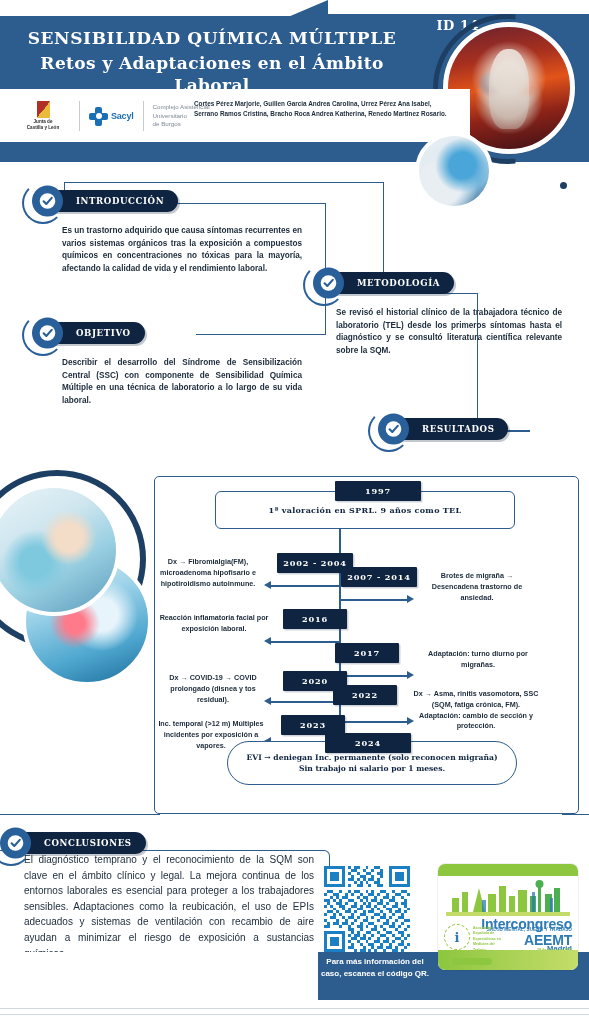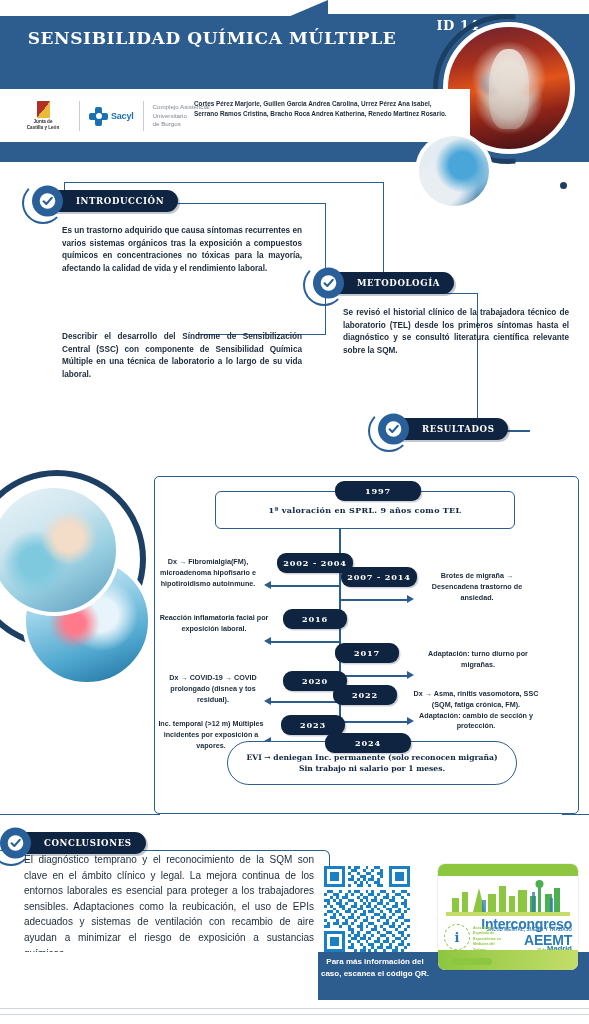--- a/index.html
+++ b/index.html
@@ -128,21 +128,21 @@
     font-size:8.2px; line-height:1.55; color:#1b2a3a; text-align:justify;
     margin-top:9px; font-weight:600;
   }
 
   
   .tl-frame {
     position:absolute; left:154px; top:476px; width:425px; height:338px;
     border:1.6px solid #2d5d8f; border-radius:5px; background:#fff;
   }
   .tl-pill {
-    position:absolute; background:#0f2440; color:#fff; border-radius:9px;
+    position:absolute; background:#0f2440; color:#fff; border-radius:1px;
     font-family:"DejaVu Serif", serif; font-weight:bold; font-size:8.2px;
     letter-spacing:0.8px; display:flex; align-items:center; justify-content:center;
     height:20px; z-index:5; box-shadow:1.5px 1.5px 0 rgba(15,36,64,0.2);
   }
   .tl-top-box {
     position:absolute; left:60px; top:14px; width:300px; height:38px;
     border:1.6px solid #2d5d8f; border-radius:6px; background:#fff;
     display:flex; align-items:center; justify-content:center; text-align:center;
     font-family:"DejaVu Serif", serif; font-weight:bold; font-size:8px;
     color:#0f2440; letter-spacing:0.3px; padding:0 10px 0 10px;
@@ -270,20 +270,21 @@
 <body>
 
 <div class="poster">
 
   <div class="header-band"></div>
   <div class="header-notch-left"></div>
   <div class="header-notch-diag"></div>
 
   <div class="header-title-wrap">
     <div class="title-line1">SENSIBILIDAD QUÍMICA MÚLTIPLE</div>
+    <div class="title-line2">Retos y Adaptaciones en el Ámbito Laboral</div>
   </div>
 
   <div class="id-badge">ID 14</div>
 
   <div class="ring-dark-1"></div>
   <div class="gasmask"></div>
   <div class="glove"></div>
   <div class="dot-deco" style="right:22px; top:182px;"></div>
 
   <div class="authors-bar">
@@ -339,24 +340,36 @@
       <div class="sec-badge">
         <span class="check-circle">
           <svg viewBox="0 0 24 24" aria-hidden="true">
             <circle cx="12" cy="12" r="11" fill="#ffffff"></circle>
             <path d="M6.5 12.4 L10.3 16.2 L18 7.6" stroke="#2a6099" stroke-width="3" fill="none" stroke-linecap="round" stroke-linejoin="round"></path>
           </svg>
         </span>
         <span>METODOLOGÍA</span>
       </div>
     </div>
-    <div class="sec-body" style="margin-left:16px; width:226px;">Se revisó el historial clínico de la trabajadora técnico de laboratorio (TEL) desde los primeros síntomas hasta el diagnóstico y se consultó literatura científica relevante sobre la SQM.</div>
+    <div class="sec-body" style="margin-left:9px; width:226px;">Se revisó el historial clínico de la trabajadora técnico de laboratorio (TEL) desde los primeros síntomas hasta el diagnóstico y se consultó literatura científica relevante sobre la SQM.</div>
   </div>
 
   <div class="sec" style="left:46px; top:322px; width:262px;">
+    <div style="position:relative; height:26px;">
+      <div class="arc-ring"></div>
+      <div class="sec-badge">
+        <span class="check-circle">
+          <svg viewBox="0 0 24 24" aria-hidden="true">
+            <circle cx="12" cy="12" r="11" fill="#ffffff"></circle>
+            <path d="M6.5 12.4 L10.3 16.2 L18 7.6" stroke="#2a6099" stroke-width="3" fill="none" stroke-linecap="round" stroke-linejoin="round"></path>
+          </svg>
+        </span>
+        <span>OBJETIVO</span>
+      </div>
+    </div>
     <div class="sec-body" style="margin-left:16px; width:240px;">Describir el desarrollo del Síndrome de Sensibilización Central (SSC) con componente de Sensibilidad Química Múltiple en una técnica de laboratorio a lo largo de su vida laboral.</div>
   </div>
 
   <div class="sec" style="left:392px; top:418px;">
     <div style="position:relative; height:26px;">
       <div class="arc-ring"></div>
       <div class="sec-badge">
         <span class="check-circle">
           <svg viewBox="0 0 24 24" aria-hidden="true">
             <circle cx="12" cy="12" r="11" fill="#ffffff"></circle>

